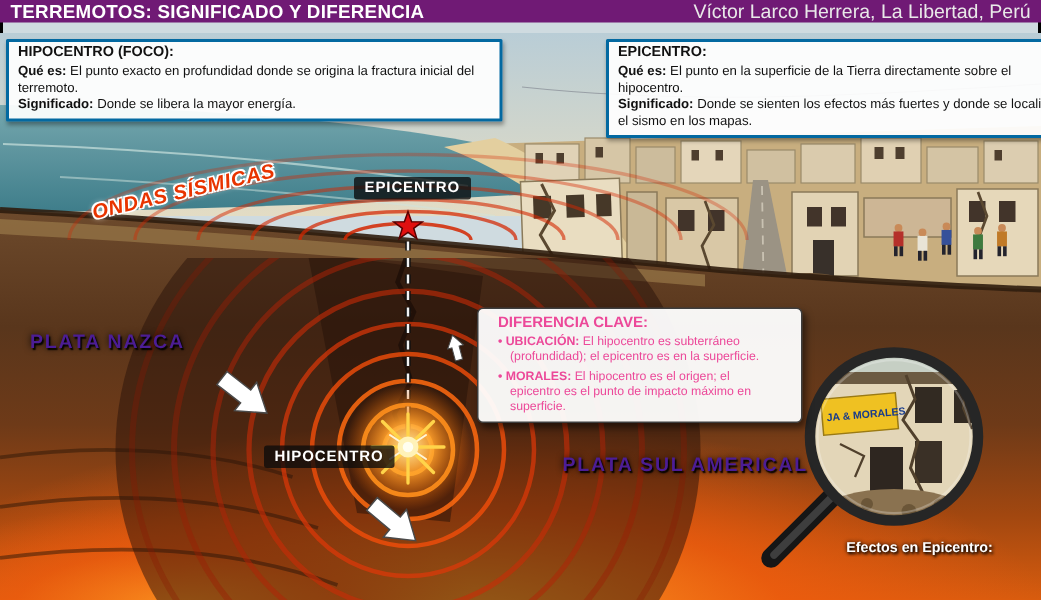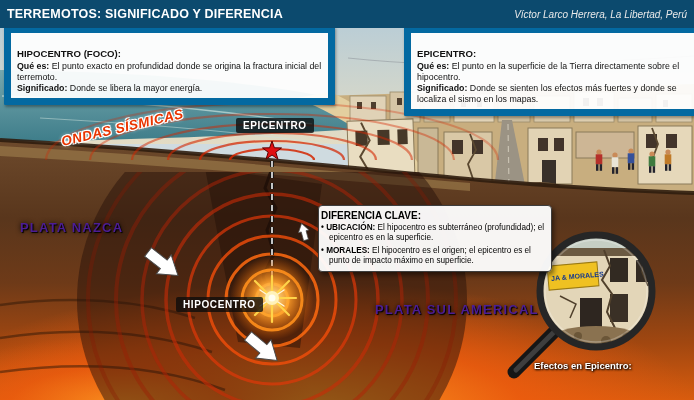--- a/index.html
+++ b/index.html
@@ -1,46 +1,46 @@
 <!DOCTYPE html>
 <html><head>
 <meta charset="utf-8">
 <style>
   * { margin:0; padding:0; box-sizing:border-box; }
   html,body { width:694px; height:400px; }
   body { font-family:"Liberation Sans", sans-serif; background:#000; position:relative; overflow:hidden; }
   .canvas { position:absolute; inset:0; width:694px; height:400px; background:#cfdbe0; box-shadow: inset 0 0 0 2px #000; }
   .scene { position:absolute; top:0; left:0; z-index:1; }
 
-  .hdr { position:absolute; top:0; left:0; width:100%; height:28px; background:#0c4a6e;
+  .hdr { position:absolute; top:0; left:0; width:100%; height:15px; background:#701a75;
          display:flex; align-items:center; justify-content:space-between; padding:0 7px; z-index:6; }
   .hdr h1 { color:#fff; font-size:12.5px; font-weight:bold; letter-spacing:.2px; }
-  .hdr .loc { color:#e9e9e9; font-size:10px; font-weight:normal;font-style:italic; }
-
-  .ibox { position:absolute; background:rgba(255,255,255,.93); border:7px solid #0369a1; border-radius:1px;
-          box-shadow:1px 2px 3px rgba(0,0,0,.35); padding:15px 6px 4px; font-size:8.8px; line-height:1.24;
+  .hdr .loc { color:#e9e9e9; font-size:13px; font-weight:normal; }
+
+  .ibox { position:absolute; background:rgba(255,255,255,.93); border:2px solid #0369a1; border-radius:1px;
+          box-shadow:1px 2px 3px rgba(0,0,0,.35); padding:1px 6px 4px; font-size:8.8px; line-height:1.24;
           color:#111; z-index:5; }
   .ibox .t { font-size:9.6px; font-weight:bold; margin-bottom:1px; }
 
   .chip { position:absolute; background:rgba(12,12,12,.78); color:#fff; font-weight:bold; font-size:10px;
           letter-spacing:.6px; padding:2px 7px; border-radius:2px; z-index:4; }
   .plate { position:absolute; color:#4c1d95; font-weight:bold; font-size:13px; letter-spacing:1.2px;
            text-shadow:1px 1px 1px #000, 0 0 5px rgba(0,0,0,.9); z-index:3; }
   .ondas { position:absolute; left:60px; top:120px; transform:rotate(-13deg); color:#e83400; font-weight:bold;
            font-style:italic; font-size:13.5px; letter-spacing:.5px; z-index:3;
            text-shadow:-1px -1px 0 #fff, 1px -1px 0 #fff, -1px 1px 0 #fff, 1px 1px 0 #fff, 0 0 4px #fff; }
 
-  .diff { position:absolute; left:318px; top:205px; width:234px; background:rgba(255,255,255,.95);
+  .diff { position:absolute; left:318px; top:205px; width:217px; background:rgba(255,255,255,.95);
           border:1.5px solid #3d3d3d; border-radius:4px; box-shadow:2px 3px 5px rgba(0,0,0,.5);
-          padding:4px 2px 5px; z-index:5; color:#000000; }
+          padding:4px 13px 5px; z-index:5; color:#ec4899; }
   .diff .t { font-size:10px; font-weight:bold; margin-bottom:2px; }
   .diff .b { font-size:8.2px; line-height:1.25; padding-left:8px; text-indent:-8px; margin-top:2px; }
   .diff .bu { font-weight:bold; }
 
-  .cap { position:absolute; left:534px; top:360px; width:158px; z-index:5; line-height:1.3; }
+  .cap { position:absolute; left:534px; top:360px; width:158px; text-align:center; z-index:5; line-height:1.3; }
   .cap .c1 { color:#fff; font-weight:bold; font-size:9.5px; text-shadow:1px 1px 2px #000, 0 0 3px #000; }
   .cap .c2 { color:#ffd41c; font-weight:bold; font-size:9.5px; text-shadow:1px 1px 2px #000, 0 0 3px #000; }
 </style>
 </head>
 <body>
 
 <div class="canvas">
 
   <svg class="scene" width="694" height="400" viewBox="0 0 694 400">
     <defs>

